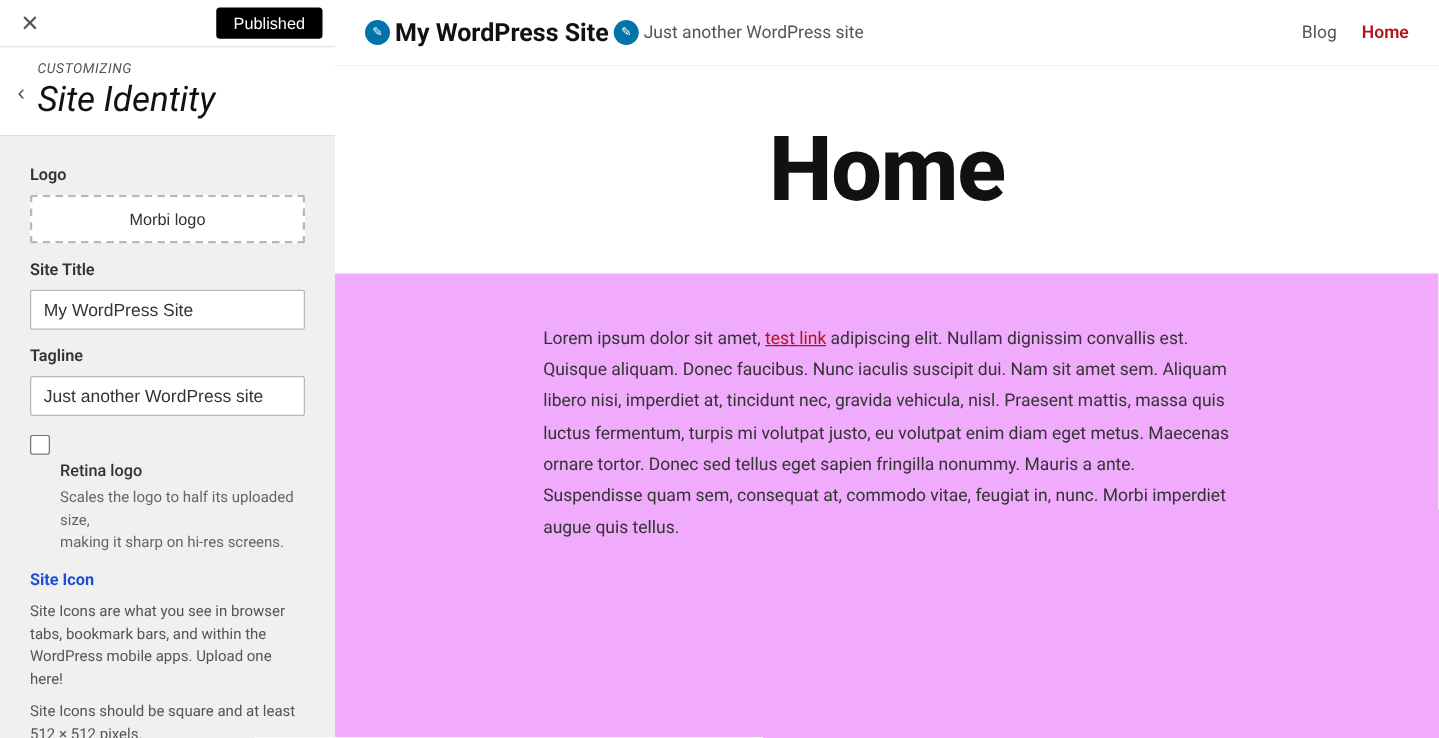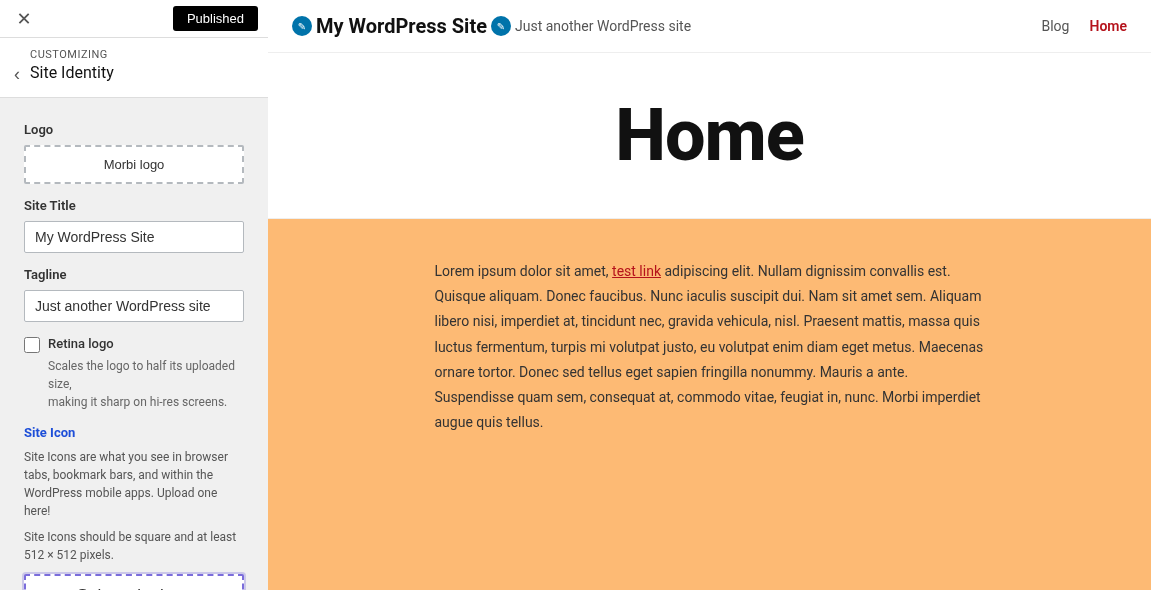--- a/index.html
+++ b/index.html
@@ -73,30 +73,31 @@
       font-size: 18px;
       color: #555;
       margin-top: 16px;
       padding: 0 4px;
       display: flex;
       align-items: center;
     }
     .breadcrumb-text {
       display: flex;
       flex-direction: column;
+      font-style: italic;
     }
     .breadcrumb-customizing {
       font-size: 11px;
       color: #555;
       text-transform: uppercase;
       letter-spacing: 0.5px;
       margin-bottom: 2px;
     }
     .breadcrumb-title {
-      font-size: 16px;
+      font-size: 28px;
       font-weight: 400;
       color: #111;
     }
 
     
     .form-content {
       padding: 24px;
       flex: 1;
       overflow-y: auto;
     }
@@ -144,20 +145,21 @@
       width: 16px;
       height: 16px;
       margin-top: 1px;
       cursor: pointer;
     }
     .checkbox-label {
       font-size: 13px;
       color: #333;
       font-weight: 500;
       cursor: pointer;
+      margin-top: 23px;
     }
     .checkbox-description {
       font-size: 12px;
       color: #666;
       margin-left: 24px;
       line-height: 1.5;
     }
 
     .site-icon-label {
       font-size: 13px;
@@ -267,21 +269,21 @@
       background: #fff;
       border-bottom: 1px solid #eee;
     }
     .hero-title {
       font-size: 72px;
       font-weight: 800;
       color: #111;
       letter-spacing: -1px;
     }
     .body-section {
-      background: #fdba74;
+      background: #f0abfc;
       padding: 40px 80px;
       flex: 1;
     }
     .body-text {
       font-size: 14px;
       line-height: 1.8;
       color: #333;
       max-width: 550px;
       margin: 0 auto;
     }

